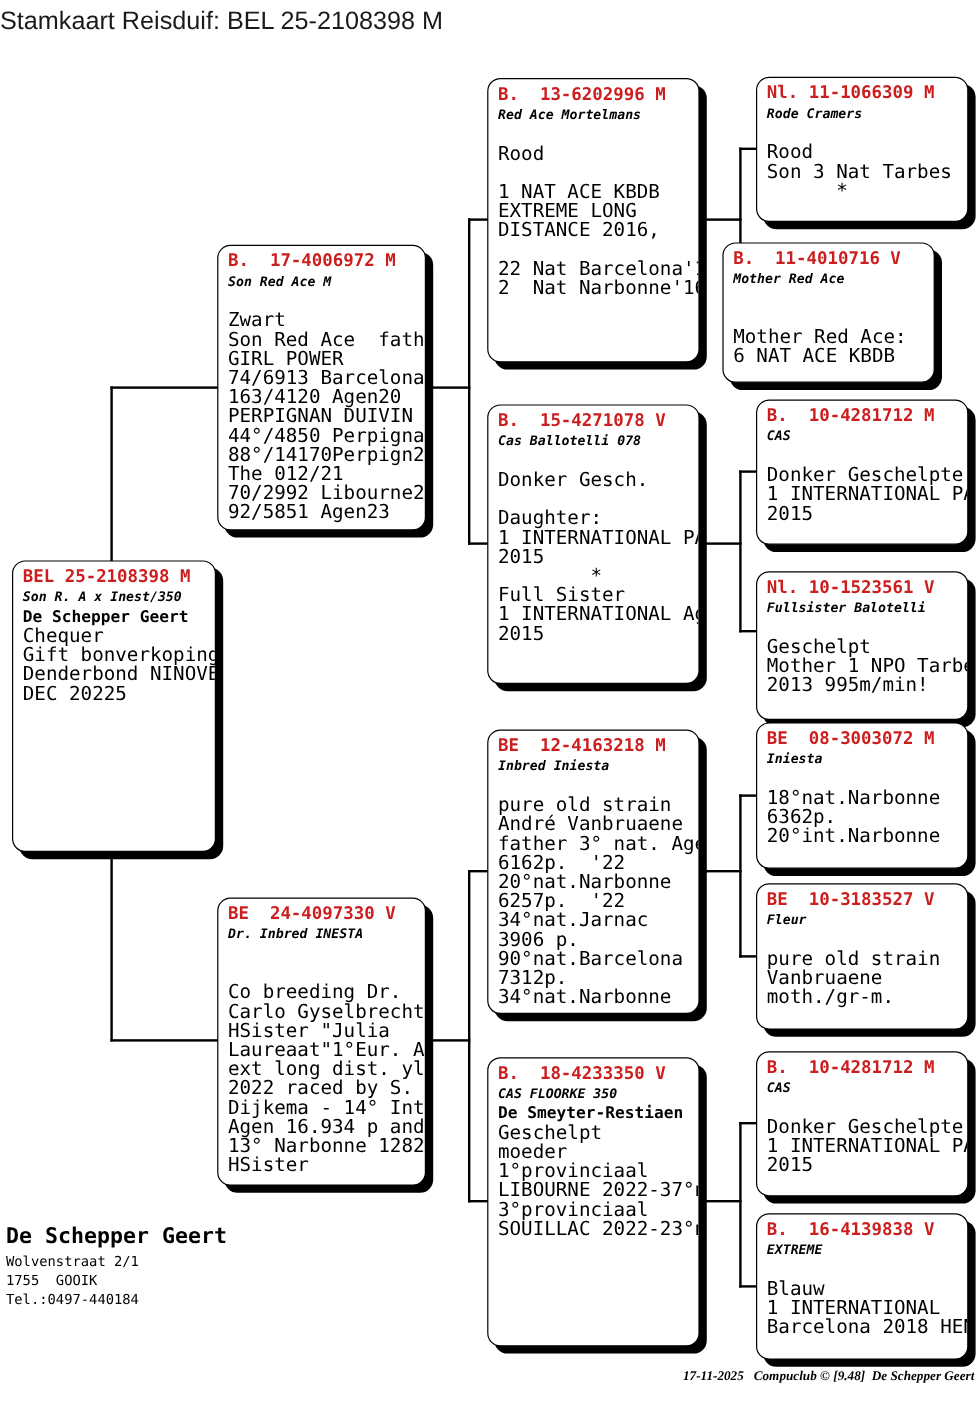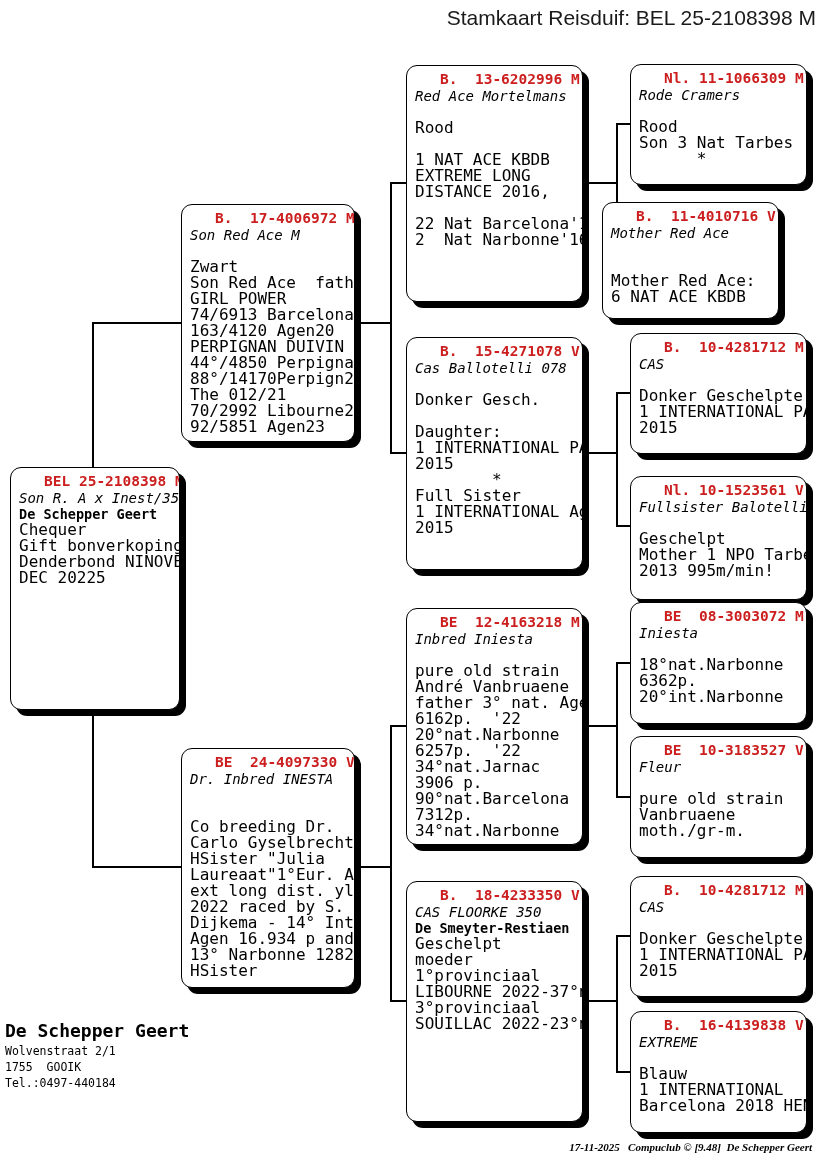--- a/index.html
+++ b/index.html
@@ -1,30 +1,30 @@
 <!DOCTYPE html>
 <html style="--accent: #cc1e1e;"><head>
 <meta charset="utf-8">
 <style>
   html,body { margin:0; padding:0; background:#fff; }
   .page {
     position:relative; width:816px; height:1172px; background:#fff;
     font-family:"DejaVu Sans Mono", monospace; color:#000; overflow:hidden;
   }
   .title {
-    position:absolute; top:6px; left:0; width:816px; text-align:right;
+    position:absolute; top:6px; left:0; width:816px; text-align:left;
     font-family:"Liberation Sans", sans-serif; font-size:21px; color:#1a1a1a;
   }
   .box {
     position:absolute; background:#fff; border:1.5px solid #000;
     border-radius:11px; box-shadow:6px 6px 0 0 #000;
     padding:5px 8px; box-sizing:border-box; overflow:hidden;
   }
-  .ring  { font-weight:bold; font-size:14.5px; line-height:17px; color:var(--accent,#cc1e1e); white-space:pre;margin-left:25px; }
-  .pname { font-weight:normal; font-style:italic; font-size:14px; line-height:16px; white-space:pre; }
+  .ring  { font-weight:bold; font-size:14.5px; line-height:17px; color:var(--accent,#cc1e1e); white-space:pre; }
+  .pname { font-weight:bold; font-style:italic; font-size:11px; line-height:16px; white-space:pre; }
   .owner { font-weight:bold; font-size:13.5px; line-height:16px; white-space:pre; }
   .bodytxt { font-size:16px; line-height:16px; white-space:pre; }
   .cline { position:absolute; background:#000; }
   .breeder { position:absolute; left:5px; top:1019px; }
   .breeder .bname { font-weight:bold; font-size:18px; line-height:24px; white-space:pre; }
   .breeder .bline { font-size:11.5px; line-height:16px; white-space:pre; }
   .footer {
     position:absolute; right:4px; top:1141px; text-align:right;
     font-family:"Liberation Serif", serif; font-style:italic; font-weight:bold;
     font-size:11px; white-space:pre;

